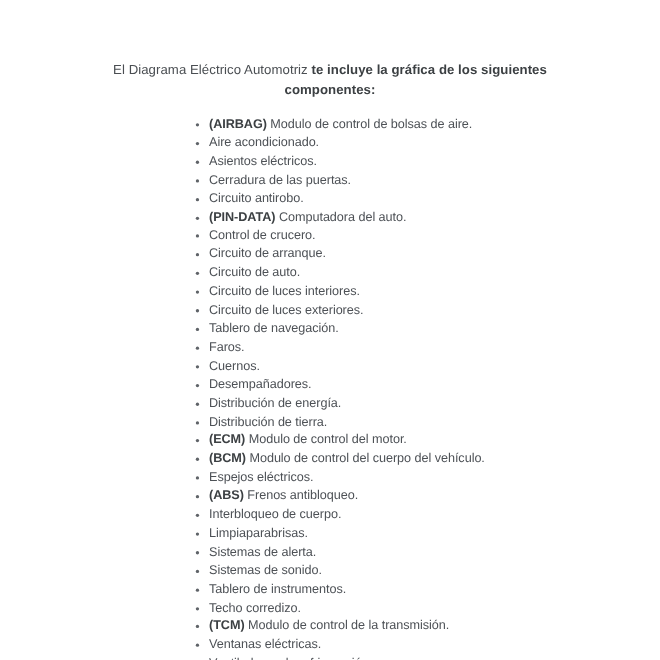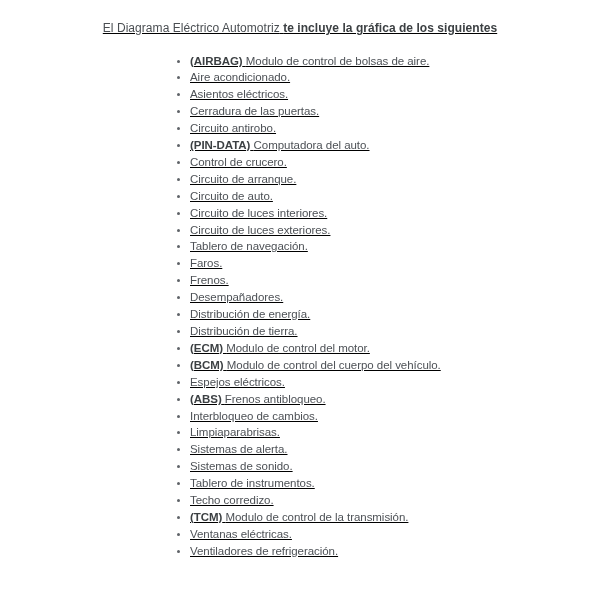--- a/index.html
+++ b/index.html
@@ -7,22 +7,21 @@
     width: 600px;
     height: 600px;
     background: #ffffff;
     font-family: "Liberation Sans", "DejaVu Sans", sans-serif;
     overflow: hidden;
   }
   .page {
     width: 600px;
     height: 600px;
     background: #ffffff;
-    padding-top: 20px;
-    text-decoration: underline;
+    padding-top: 55px;
   }
   .title {
     text-align: center;
     font-size: 12px;
     line-height: 17.5px;
     color: #4a4e52;
     font-weight: 400;
     letter-spacing: 0.05px;
   }
   .title .bold {
@@ -47,45 +46,46 @@
     color: #3c4043;
   }
 </style>
 </head>
 <body>
 
 <div class="page">
   <div class="title">
     <span>El Diagrama Eléctrico Automotriz</span>
     <span class="bold">te incluye la gráfica de los siguientes</span>
+    <div class="bold">componentes:</div>
   </div>
 
   <ul class="component-list">
       <li><span class="prefix">(AIRBAG)</span> <span>Modulo de control de bolsas de aire.</span></li>
       <li><span class="prefix"></span> <span>Aire acondicionado.</span></li>
       <li><span class="prefix"></span> <span>Asientos eléctricos.</span></li>
       <li><span class="prefix"></span> <span>Cerradura de las puertas.</span></li>
       <li><span class="prefix"></span> <span>Circuito antirobo.</span></li>
       <li><span class="prefix">(PIN-DATA)</span> <span>Computadora del auto.</span></li>
       <li><span class="prefix"></span> <span>Control de crucero.</span></li>
       <li><span class="prefix"></span> <span>Circuito de arranque.</span></li>
       <li><span class="prefix"></span> <span>Circuito de auto.</span></li>
       <li><span class="prefix"></span> <span>Circuito de luces interiores.</span></li>
       <li><span class="prefix"></span> <span>Circuito de luces exteriores.</span></li>
       <li><span class="prefix"></span> <span>Tablero de navegación.</span></li>
       <li><span class="prefix"></span> <span>Faros.</span></li>
-      <li><span class="prefix"></span> <span>Frenos.</span></li>
+      <li><span class="prefix"></span> <span>Cuernos.</span></li>
       <li><span class="prefix"></span> <span>Desempañadores.</span></li>
       <li><span class="prefix"></span> <span>Distribución de energía.</span></li>
       <li><span class="prefix"></span> <span>Distribución de tierra.</span></li>
       <li><span class="prefix">(ECM)</span> <span>Modulo de control del motor.</span></li>
       <li><span class="prefix">(BCM)</span> <span>Modulo de control del cuerpo del vehículo.</span></li>
       <li><span class="prefix"></span> <span>Espejos eléctricos.</span></li>
       <li><span class="prefix">(ABS)</span> <span>Frenos antibloqueo.</span></li>
-      <li><span class="prefix"></span> <span>Interbloqueo de cambios.</span></li>
+      <li><span class="prefix"></span> <span>Interbloqueo de cuerpo.</span></li>
       <li><span class="prefix"></span> <span>Limpiaparabrisas.</span></li>
       <li><span class="prefix"></span> <span>Sistemas de alerta.</span></li>
       <li><span class="prefix"></span> <span>Sistemas de sonido.</span></li>
       <li><span class="prefix"></span> <span>Tablero de instrumentos.</span></li>
       <li><span class="prefix"></span> <span>Techo corredizo.</span></li>
       <li><span class="prefix">(TCM)</span> <span>Modulo de control de la transmisión.</span></li>
       <li><span class="prefix"></span> <span>Ventanas eléctricas.</span></li>
       <li><span class="prefix"></span> <span>Ventiladores de refrigeración.</span></li>
     </ul>
 </div>

